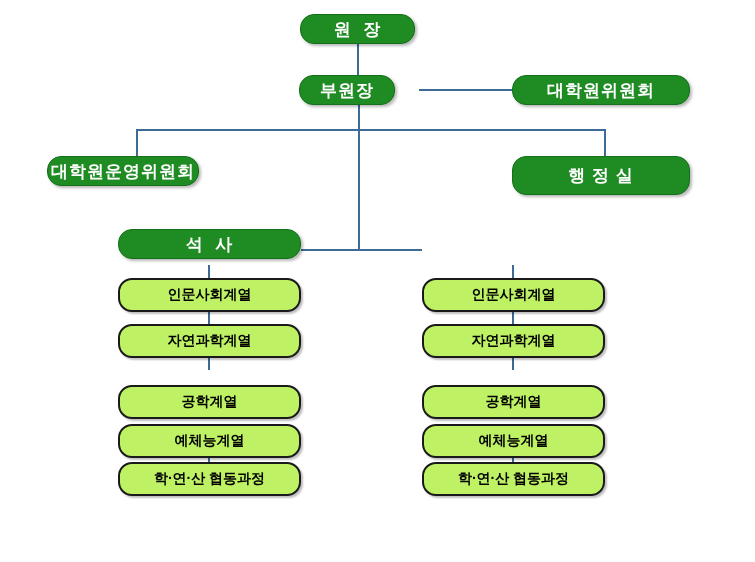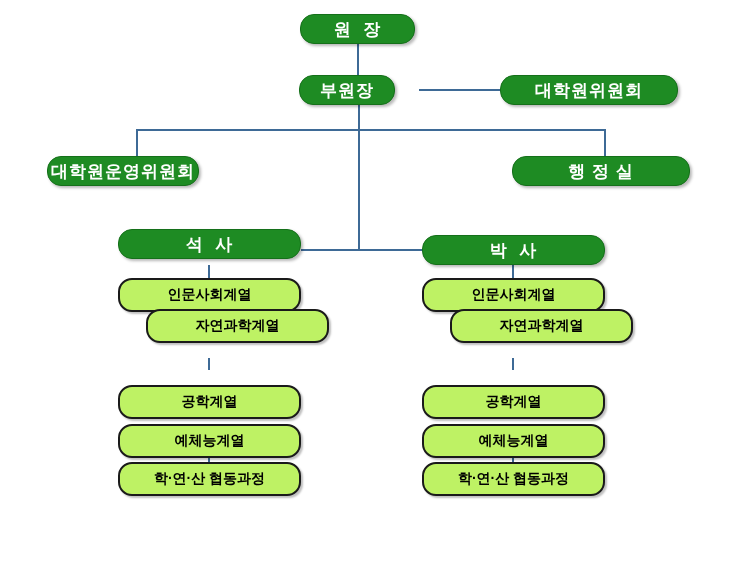--- a/index.html
+++ b/index.html
@@ -38,31 +38,31 @@
     box-shadow: 2px 2px 2px rgba(0,0,0,0.25);
   }
   .line {
     position: absolute;
     background: #3E6A96;
   }
 
   
   .pos-director   { left: 300px; top: 14px;  width: 115px; height: 30px; }
   .pos-vice       { left: 299px; top: 75px;  width: 96px; height: 30px; }
-  .pos-gradcom    { left: 500px; top: 75px;  width: 178px; height: 30px; }
+  .pos-gradcom    { left: 512px; top: 75px;  width: 178px; height: 30px; }
   .pos-opcom      { left: 47px;  top: 156px; width: 152px; height: 30px; }
-  .pos-admin      { left: 512px; top: 156px; width: 178px; height: 30px; }
+  .pos-admin      { left: 512px; top: 156px; width: 178px; height: 39px; }
   .pos-masters    { left: 118px; top: 229px; width: 183px; height: 30px; }
   .pos-doctoral   { left: 422px; top: 235px; width: 183px; height: 30px; }
 
   
   .col-left  { left: 118px; width: 183px; height: 34px; }
   .col-right { left: 422px; width: 183px; height: 34px; }
   .row-0 { top: 278px; }
-  .row-1 { top: 309px; margin-left: 28px; }
+  .row-1 { top: 324px; }
   .row-2 { top: 370px; margin-top: 15px; }
   .row-3 { top: 424px; }
   .row-4 { top: 462px; }
 
   
   .ln-director-vice   { left: 357px; top: 44px;  width: 2px;   height: 31px; }
   .ln-vice-gradcom    { left: 419px; top: 89px;  width: 93px;  height: 2px; }
   .ln-central         { left: 358px; top: 105px; width: 2px;   height: 146px; }
   .ln-dist            { left: 136px; top: 129px; width: 470px; height: 2px; }
   .ln-drop-left       { left: 136px; top: 129px; width: 2px;   height: 27px; }
@@ -101,21 +101,20 @@
   <div class="line ln-dcol seg-2"></div>
   <div class="line ln-dcol seg-3"></div>
   <div class="line ln-dcol seg-4"></div>
 
   <div class="box green pos-director">원  장</div>
   <div class="box green pos-vice">부원장</div>
   <div class="box green pos-gradcom">대학원위원회</div>
   <div class="box green pos-opcom">대학원운영위원회</div>
   <div class="box green pos-admin">행 정 실</div>
   <div class="box green pos-masters">석  사</div>
-  <div class="box green pos-doctoral">박  사</div>
 
   <div class="box white col-left row-0">인문사회계열</div>
   <div class="box white col-left row-1">자연과학계열</div>
   <div class="box white col-left row-2">공학계열</div>
   <div class="box white col-left row-3">예체능계열</div>
   <div class="box white col-left row-4">학·연·산 협동과정</div>
 
   <div class="box white col-right row-0">인문사회계열</div>
   <div class="box white col-right row-1">자연과학계열</div>
   <div class="box white col-right row-2">공학계열</div>

